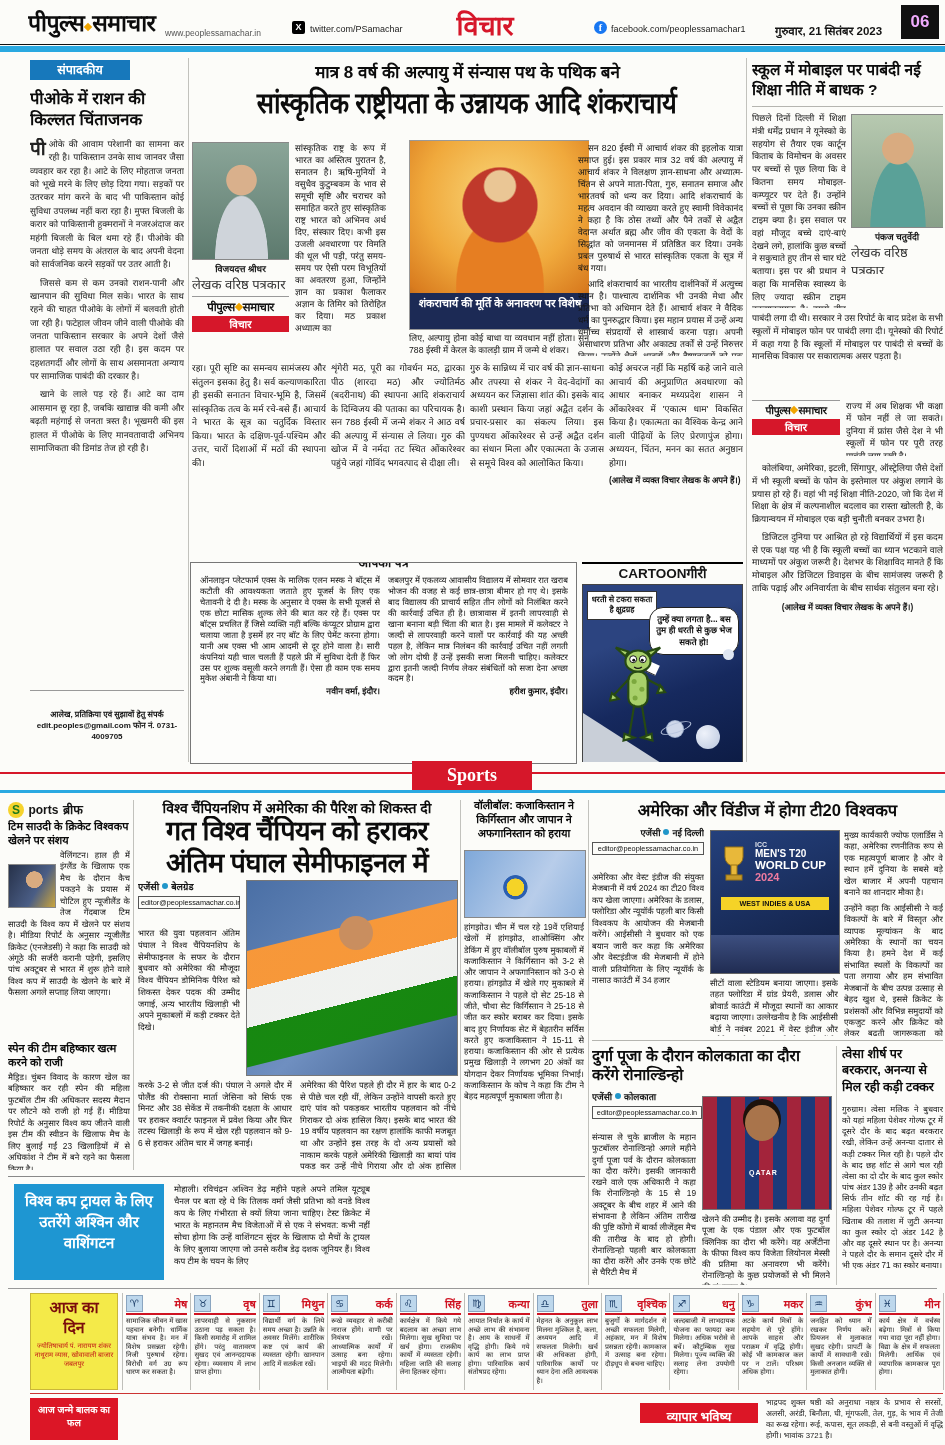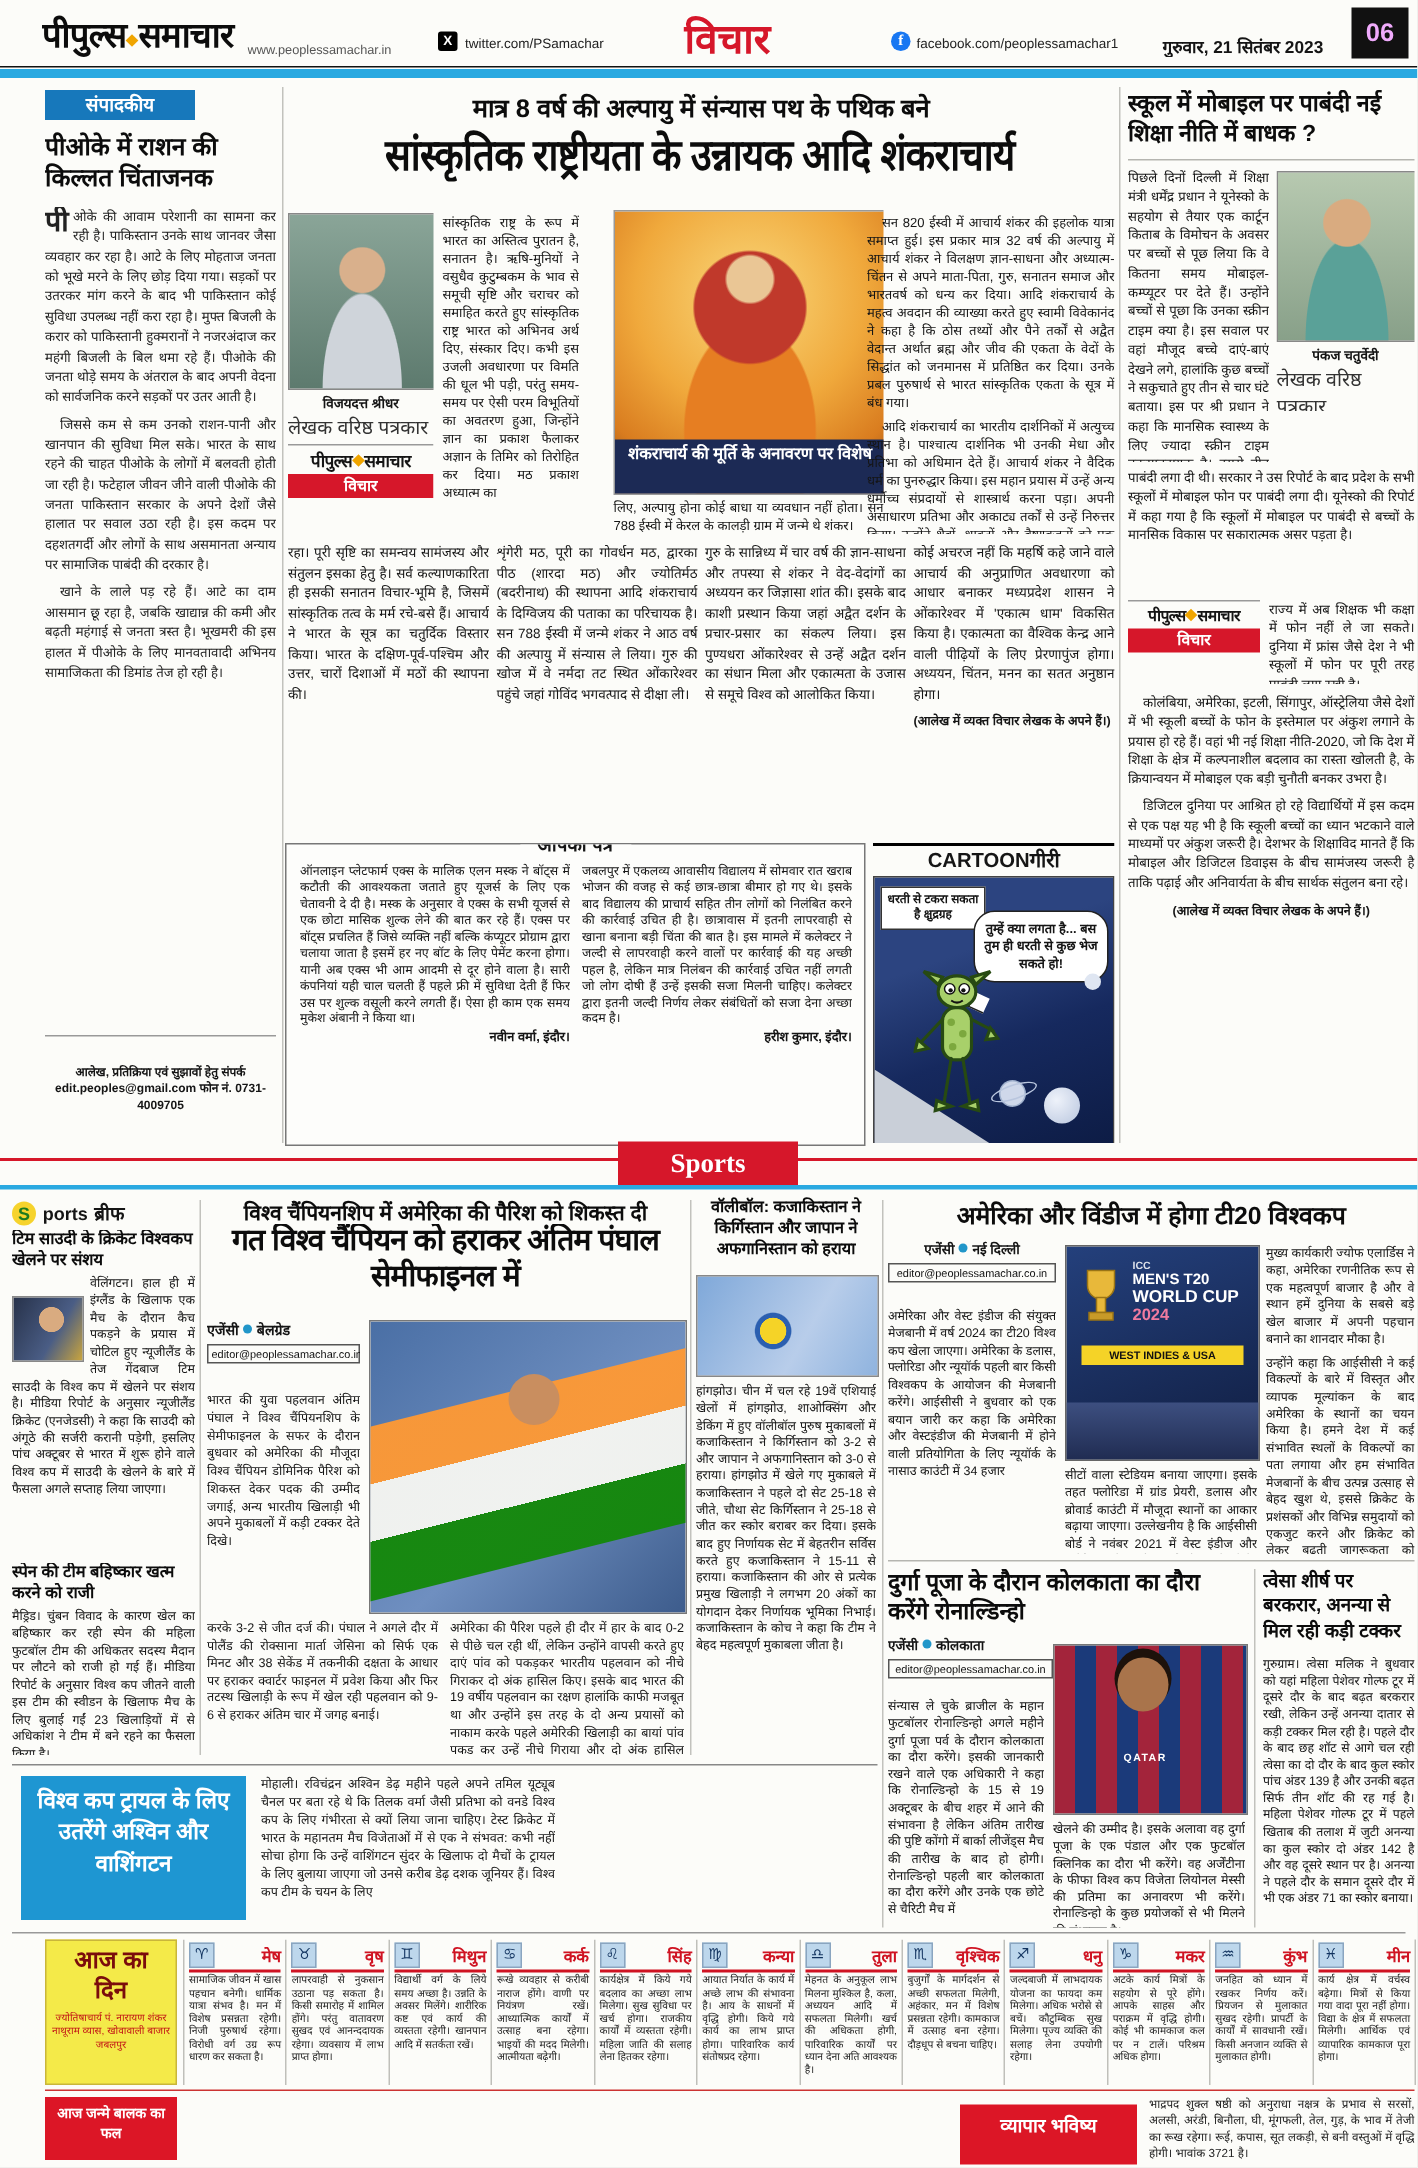--- a/index.html
+++ b/index.html
@@ -202,21 +202,21 @@
   <div class="abs jt" style="left:8px;top:850px;width:122px;height:188px;font-size:8.3px;line-height:1.38;">
     <span style="float:left;width:46px;height:42px;margin:14px 4px 2px 0;border:1px solid #888;
           background:radial-gradient(circle at 55% 35%, #d9ab80 0 22%, rgba(0,0,0,0) 23%),linear-gradient(120deg,#27324a,#4a5d85 60%,#caa53d);"></span>
     <span>वेलिंगटन। हाल ही में इंग्लैंड के खिलाफ एक मैच के दौरान कैच पकड़ने के प्रयास में चोटिल हुए न्यूजीलैंड के तेज गेंदबाज टिम साउदी के विश्व कप में खेलने पर संशय है। मीडिया रिपोर्ट के अनुसार न्यूजीलैंड क्रिकेट (एनजेडसी) ने कहा कि साउदी को अंगूठे की सर्जरी करानी पड़ेगी, इसलिए पांच अक्टूबर से भारत में शुरू होने वाले विश्व कप में साउदी के खेलने के बारे में फैसला अगले सप्ताह लिया जाएगा।</span>
   </div>
   <div class="abs headline" style="left:8px;top:1042px;width:122px;font-size:11px;line-height:1.25;">स्पेन की टीम बहिष्कार खत्म करने को राजी</div>
   <div class="abs jt" style="left:8px;top:1072px;width:122px;height:98px;font-size:8.3px;line-height:1.38;">मैड्रिड। चुंबन विवाद के कारण खेल का बहिष्कार कर रही स्पेन की महिला फुटबॉल टीम की अधिकतर सदस्य मैदान पर लौटने को राजी हो गई हैं। मीडिया रिपोर्ट के अनुसार विश्व कप जीतने वाली इस टीम की स्वीडन के खिलाफ मैच के लिए बुलाई गईं 23 खिलाड़ियों में से अधिकांश ने टीम में बने रहने का फैसला किया है।</div>
   <div class="rule-v" style="left:133px;top:800px;height:370px;"></div>
 
   <div class="abs ct headline" style="left:138px;top:798px;width:318px;font-size:14px;">विश्व चैंपियनशिप में अमेरिका की पैरिश को शिकस्त दी</div>
-  <div class="abs ct headline" style="left:138px;top:816px;width:318px;font-size:20px;line-height:1.18;letter-spacing:-0.5px;">गत विश्व चैंपियन को हराकर अंतिम पंघाल सेमीफाइनल में</div>
+  <div class="abs ct headline" style="left:138px;top:816px;width:318px;font-size:27px;line-height:1.18;letter-spacing:-0.5px;">गत विश्व चैंपियन को हराकर अंतिम पंघाल सेमीफाइनल में</div>
   <div class="abs" style="left:138px;top:880px;width:102px;height:44px;">
     <div class="byline"><span>एजेंसी</span><span class="bdot"></span><span>बेलग्रेड</span></div>
     <div class="email-box">editor@peoplessamachar.co.in</div>
   </div>
   <div class="abs jt" style="left:138px;top:928px;width:102px;height:146px;font-size:8.4px;line-height:1.4;">भारत की युवा पहलवान अंतिम पंघाल ने विश्व चैंपियनशिप के सेमीफाइनल के सफर के दौरान बुधवार को अमेरिका की मौजूदा विश्व चैंपियन डोमिनिक पैरिश को शिकस्त देकर पदक की उम्मीद जगाई, अन्य भारतीय खिलाड़ी भी अपने मुकाबलों में कड़ी टक्कर देते दिखे।</div>
   <div class="abs" style="left:246px;top:880px;width:210px;height:194px;border:1px solid #777;position:absolute;">
     <div style="position:absolute;inset:0;background:linear-gradient(135deg,#4a6fa5,#6f8fc0 55%,#3d5c8c);"></div>
     <div style="position:absolute;left:-20%;top:22%;width:150%;height:58%;transform:rotate(-14deg);
          background:linear-gradient(#ff9933 0 33%,#f7f7f2 33% 66%,#138808 66%);opacity:.95;"></div>
     <div style="position:absolute;left:44%;top:18%;width:34px;height:34px;border-radius:50%;background:#c98e5f;"></div>
@@ -230,21 +230,21 @@
 
   <div class="abs headline ct" style="left:464px;top:798px;width:120px;font-size:10.8px;line-height:1.3;">वॉलीबॉल: कजाकिस्तान ने किर्गिस्तान और जापान ने अफगानिस्तान को हराया</div>
   <div class="abs" style="left:464px;top:850px;width:120px;height:66px;border:1px solid #888;
        background:radial-gradient(circle at 42% 55%, #f5d327 0 11%, #2b5fb0 11.5% 15%, rgba(0,0,0,0) 16%),
                   linear-gradient(120deg,#7fa8d9,#b8cdea 60%,#8fb3de);"></div>
   <div class="abs jt" style="left:464px;top:922px;width:120px;height:248px;font-size:8.3px;line-height:1.36;">हांगझोउ। चीन में चल रहे 19वें एशियाई खेलों में हांगझोउ, शाओक्सिंग और डेकिंग में हुए वॉलीबॉल पुरुष मुकाबलों में कजाकिस्तान ने किर्गिस्तान को 3-2 से और जापान ने अफगानिस्तान को 3-0 से हराया। हांगझोउ में खेले गए मुकाबले में कजाकिस्तान ने पहले दो सेट 25-18 से जीते, चौथा सेट किर्गिस्तान ने 25-18 से जीत कर स्कोर बराबर कर दिया। इसके बाद हुए निर्णायक सेट में बेहतरीन सर्विस करते हुए कजाकिस्तान ने 15-11 से हराया। कजाकिस्तान की ओर से प्रत्येक प्रमुख खिलाड़ी ने लगभग 20 अंकों का योगदान देकर निर्णायक भूमिका निभाई। कजाकिस्तान के कोच ने कहा कि टीम ने बेहद महत्वपूर्ण मुकाबला जीता है।</div>
   <div class="rule-v" style="left:588px;top:800px;height:485px;"></div>
 
   <div class="abs ct headline" style="left:592px;top:798px;width:351px;font-size:16.5px;white-space:nowrap;">अमेरिका और विंडीज में होगा टी20 विश्वकप</div>
   <div class="abs ct" style="left:592px;top:826px;width:112px;height:40px;">
-    <div class="byline" style="font-size:9px;"><span>एजेंसी</span><span class="bdot"></span><span>नई दिल्ली</span></div>
+    <div class="byline" style="font-size:9px;text-align:right;"><span>एजेंसी</span><span class="bdot"></span><span>नई दिल्ली</span></div>
     <div class="email-box">editor@peoplessamachar.co.in</div>
   </div>
   <div class="abs jt" style="left:592px;top:872px;width:112px;height:163px;font-size:8.3px;line-height:1.38;">अमेरिका और वेस्ट इंडीज की संयुक्त मेजबानी में वर्ष 2024 का टी20 विश्व कप खेला जाएगा। अमेरिका के डलास, फ्लोरिडा और न्यूयॉर्क पहली बार किसी विश्वकप के आयोजन की मेजबानी करेंगे। आईसीसी ने बुधवार को एक बयान जारी कर कहा कि अमेरिका और वेस्टइंडीज की मेजबानी में होने वाली प्रतियोगिता के लिए न्यूयॉर्क के नासाउ काउंटी में 34 हजार</div>
   <div class="abs" style="left:710px;top:830px;width:128px;height:142px;border:1px solid #666;position:absolute;background:linear-gradient(160deg,#24407c,#101d40);">
     <svg width="30" height="44" viewBox="0 0 30 44" style="position:absolute;left:8px;top:14px;">
       <path d="M6 2 h18 v10 a9 9 0 0 1 -18 0 z" fill="#e8b83a" stroke="#9a7415"></path>
       <rect x="12" y="20" width="6" height="10" fill="#e8b83a" stroke="#9a7415"></rect>
       <rect x="7" y="30" width="16" height="5" fill="#c79a28" stroke="#9a7415"></rect>
     </svg>
     <div style="position:absolute;left:44px;top:10px;color:#fff;">
@@ -375,16 +375,16 @@
           <span class="zicon">♓</span>
           <span class="zname">मीन</span>
         </div>
       <div class="ztext">कार्य क्षेत्र में वर्चस्व बढ़ेगा। मित्रों से किया गया वादा पूरा नहीं होगा। विद्या के क्षेत्र में सफलता मिलेगी। आर्थिक एवं व्यापारिक कामकाज पूरा होगा।</div>
     </div>
   </div>
 
   <div class="rule-h" style="left:30px;top:1393px;width:913px;background:#c33;"></div>
   <div class="abs redbox" style="left:30px;top:1398px;width:88px;height:42px;font-size:9.5px;line-height:1.35;padding-top:6px;box-sizing:border-box;">आज जन्मे बालक का फल</div>
   <div class="abs jt" style="left:126px;top:1449px;width:498px;height:42px;font-size:8.1px;line-height:1.45;color:#222;">गुरुवार 21 सितम्बर 2023, आज जन्म लिया बालक स्वस्थ्य सुन्दर, अच्छे संस्कारों और विचारों का होगा। स्वास्थ्य ठीक रहेगा। बचपन में ज्वर, अतिसार, निमोनिया, आदि से रक्षणीय होंगे। किसी विशेष विज्ञान कला आदि का ज्ञाता होगा। किसी के दबाव में आकर काम नहीं करेगा।</div>
-  <div class="abs redbox" style="left:640px;top:1403px;width:118px;height:40px;font-size:12.5px;line-height:28px;">व्यापार भविष्य</div>
+  <div class="abs redbox" style="left:640px;top:1403px;width:118px;height:20px;font-size:12.5px;line-height:28px;">व्यापार भविष्य</div>
   <div class="abs jt" style="left:766px;top:1398px;width:177px;height:46px;font-size:7.8px;line-height:1.4;color:#222;">भाद्रपद शुक्ल षष्ठी को अनुराधा नक्षत्र के प्रभाव से सरसों, अलसी, अरंडी, बिनौला, घी, मूंगफली, तेल, गुड़, के भाव में तेजी का रूख रहेगा। रूई, कपास, सूत लकड़ी, से बनी वस्तुओं में वृद्धि होगी। भावांक 3721 है।</div>
 
 </div>
 
 </body></html>

